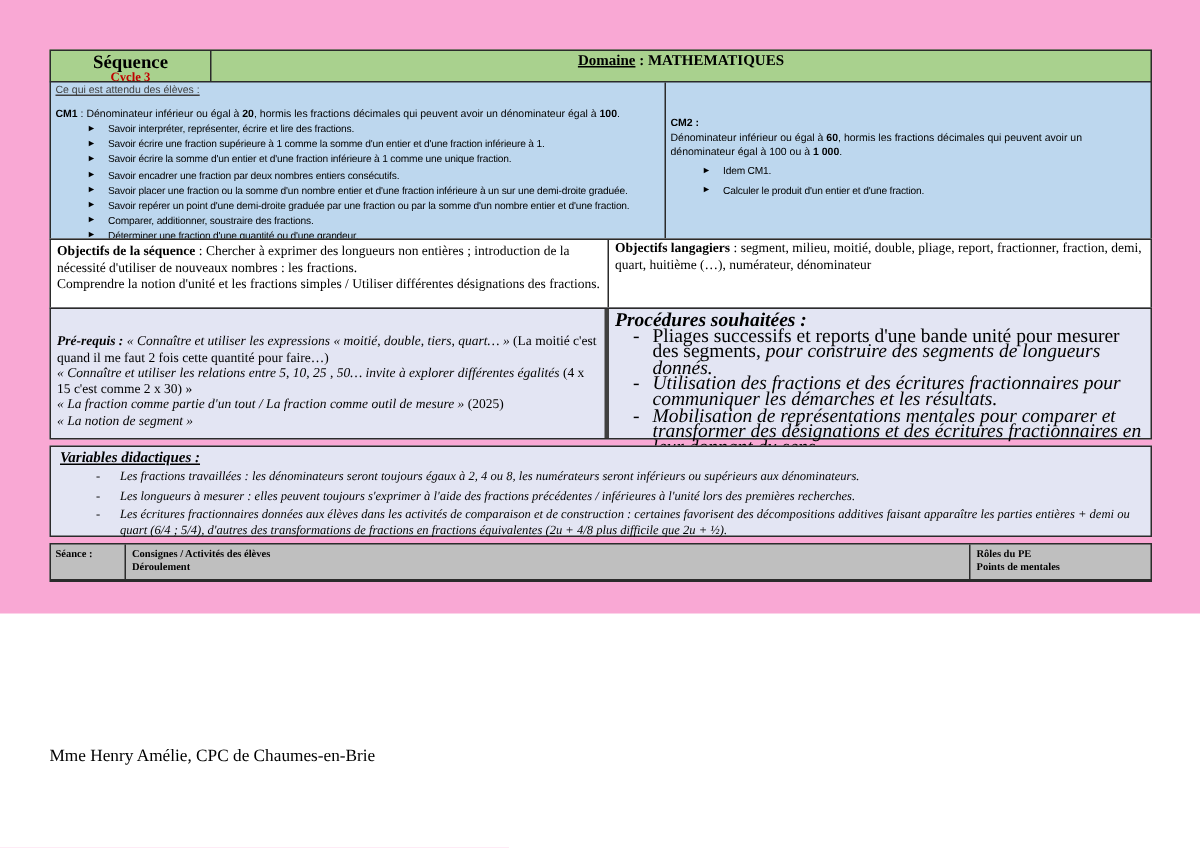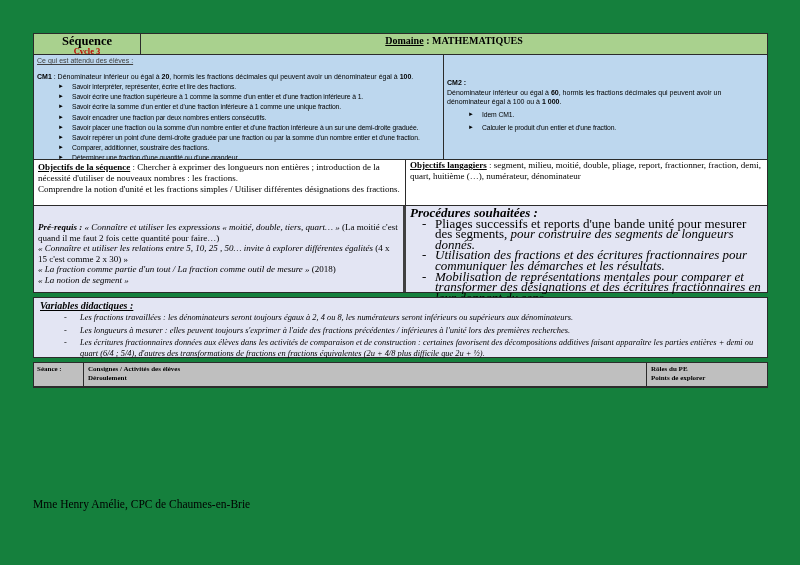--- a/index.html
+++ b/index.html
@@ -1,16 +1,16 @@
 <!DOCTYPE html>
 <html><head>
 <meta charset="utf-8">
 <style>
   html,body{margin:0;padding:0;background:#ffffff;width:800px;height:565px;overflow:hidden;}
-  .page{position:absolute;top:0;left:0;width:800px;height:565px;background:#15803d;
+  .page{position:absolute;top:0;left:0;width:800px;height:409px;background:#f9a8d4;
         font-family:"Liberation Serif",serif;color:#000;}
   .box{position:absolute;box-sizing:border-box;border:1px solid #2b2b2b;}
 
   
   .title-row{left:33px;top:33px;width:735px;height:22px;background:#a9d18e;display:flex;}
   .cell-seq{width:107px;border-right:1px solid #2b2b2b;text-align:center;box-sizing:border-box;padding-top:1px;}
   .seq-label{font-weight:bold;font-size:12.5px;line-height:12px;}
   .cycle{font-weight:bold;font-size:8.5px;line-height:9px;color:#c00000;}
   .cell-domain{flex:1;text-align:center;padding-top:1px;}
   .domain-line{font-weight:bold;font-size:10px;line-height:11px;}
@@ -30,21 +30,21 @@
   .arr{width:14px;margin-left:21px;font-size:6px;line-height:9.2px;flex:none;}
   .b-text{line-height:9.2px;letter-spacing:-0.12px;font-size:6.8px;}
   .cm2 .b-row{margin-top:4px;}
   .cm2-intro{line-height:9px;margin-top:1px;}
 
   
   .objectifs-row{left:33px;top:159px;width:735px;height:47px;background:#fff;display:flex;}
   .obj-left{width:372px;border-right:1px solid #2b2b2b;box-sizing:border-box;padding:2px 4px;
             font-size:9px;line-height:10.9px;}
   .obj-right{flex:1;padding:0 4px;font-size:9px;line-height:10.9px;}
-  .head-u{font-weight:bold;text-decoration:underline;}
+  .head-u{font-weight:bold;}
 
   
   .prereq-row{left:33px;top:205px;width:735px;height:88px;background:#e3e5f3;display:flex;}
   .pre-left{width:372px;border-right:3px solid #404040;box-sizing:border-box;padding:16px 4px;
             font-size:9px;line-height:10.6px;}
   .pre-right{flex:1;padding:2px 4px;font-size:13px;line-height:10.6px;}
   .it{font-style:italic;}
   .bit{font-weight:bold;font-style:italic;}
   .d-row{display:flex;}
   .dash{width:13px;margin-left:12px;flex:none;font-style:italic;}
@@ -142,21 +142,21 @@
     </div>
     <div class="obj-right">
       <span class="head-u">Objectifs langagiers</span><span> : segment, milieu, moitié, double, pliage, report, fractionner, fraction, demi, quart, huitième (…), numérateur, dénominateur</span>
     </div>
   </div>
 
   <div class="box prereq-row">
     <div class="pre-left">
       <div><span class="bit">Pré-requis :</span><span class="it"> « Connaître et utiliser les expressions « moitié, double, tiers, quart… » </span><span>(La moitié c'est quand il me faut 2 fois cette quantité pour faire…)</span></div>
       <div><span class="it"> « Connaître et utiliser les relations entre 5, 10, 25 , 50… invite à explorer différentes égalités </span><span>(4 x 15 c'est comme 2 x 30) »</span></div>
-      <div><span class="it">« La fraction comme partie d'un tout / La fraction comme outil de mesure »</span><span> (2018)</span></div>
+      <div><span class="it">« La fraction comme partie d'un tout / La fraction comme outil de mesure »</span><span> (2025)</span></div>
       <div><span class="it">« La notion de segment »</span></div>
     </div>
     <div class="pre-right">
       <div class="bit">Procédures souhaitées :</div>
       <div class="d-row">
           <span class="dash">-</span>
           <span class="d-text"><span>Pliages successifs et reports d'une bande unité pour mesurer des segments, </span><span class="it">pour construire des segments de longueurs donnés.</span></span>
         </div>
       <div class="d-row">
           <span class="dash">-</span>
@@ -186,19 +186,19 @@
   </div>
 
   <div class="box grayrow">
     <div class="g1">Séance :</div>
     <div class="g2">
       <div>Consignes / Activités des élèves</div>
       <div>Déroulement</div>
     </div>
     <div class="g3">
       <div>Rôles du PE</div>
-      <div>Points de explorer</div>
+      <div>Points de mentales</div>
     </div>
   </div>
 
   <div class="author">Mme Henry Amélie, CPC de Chaumes-en-Brie</div>
 
 </div>
 
 </body></html>

